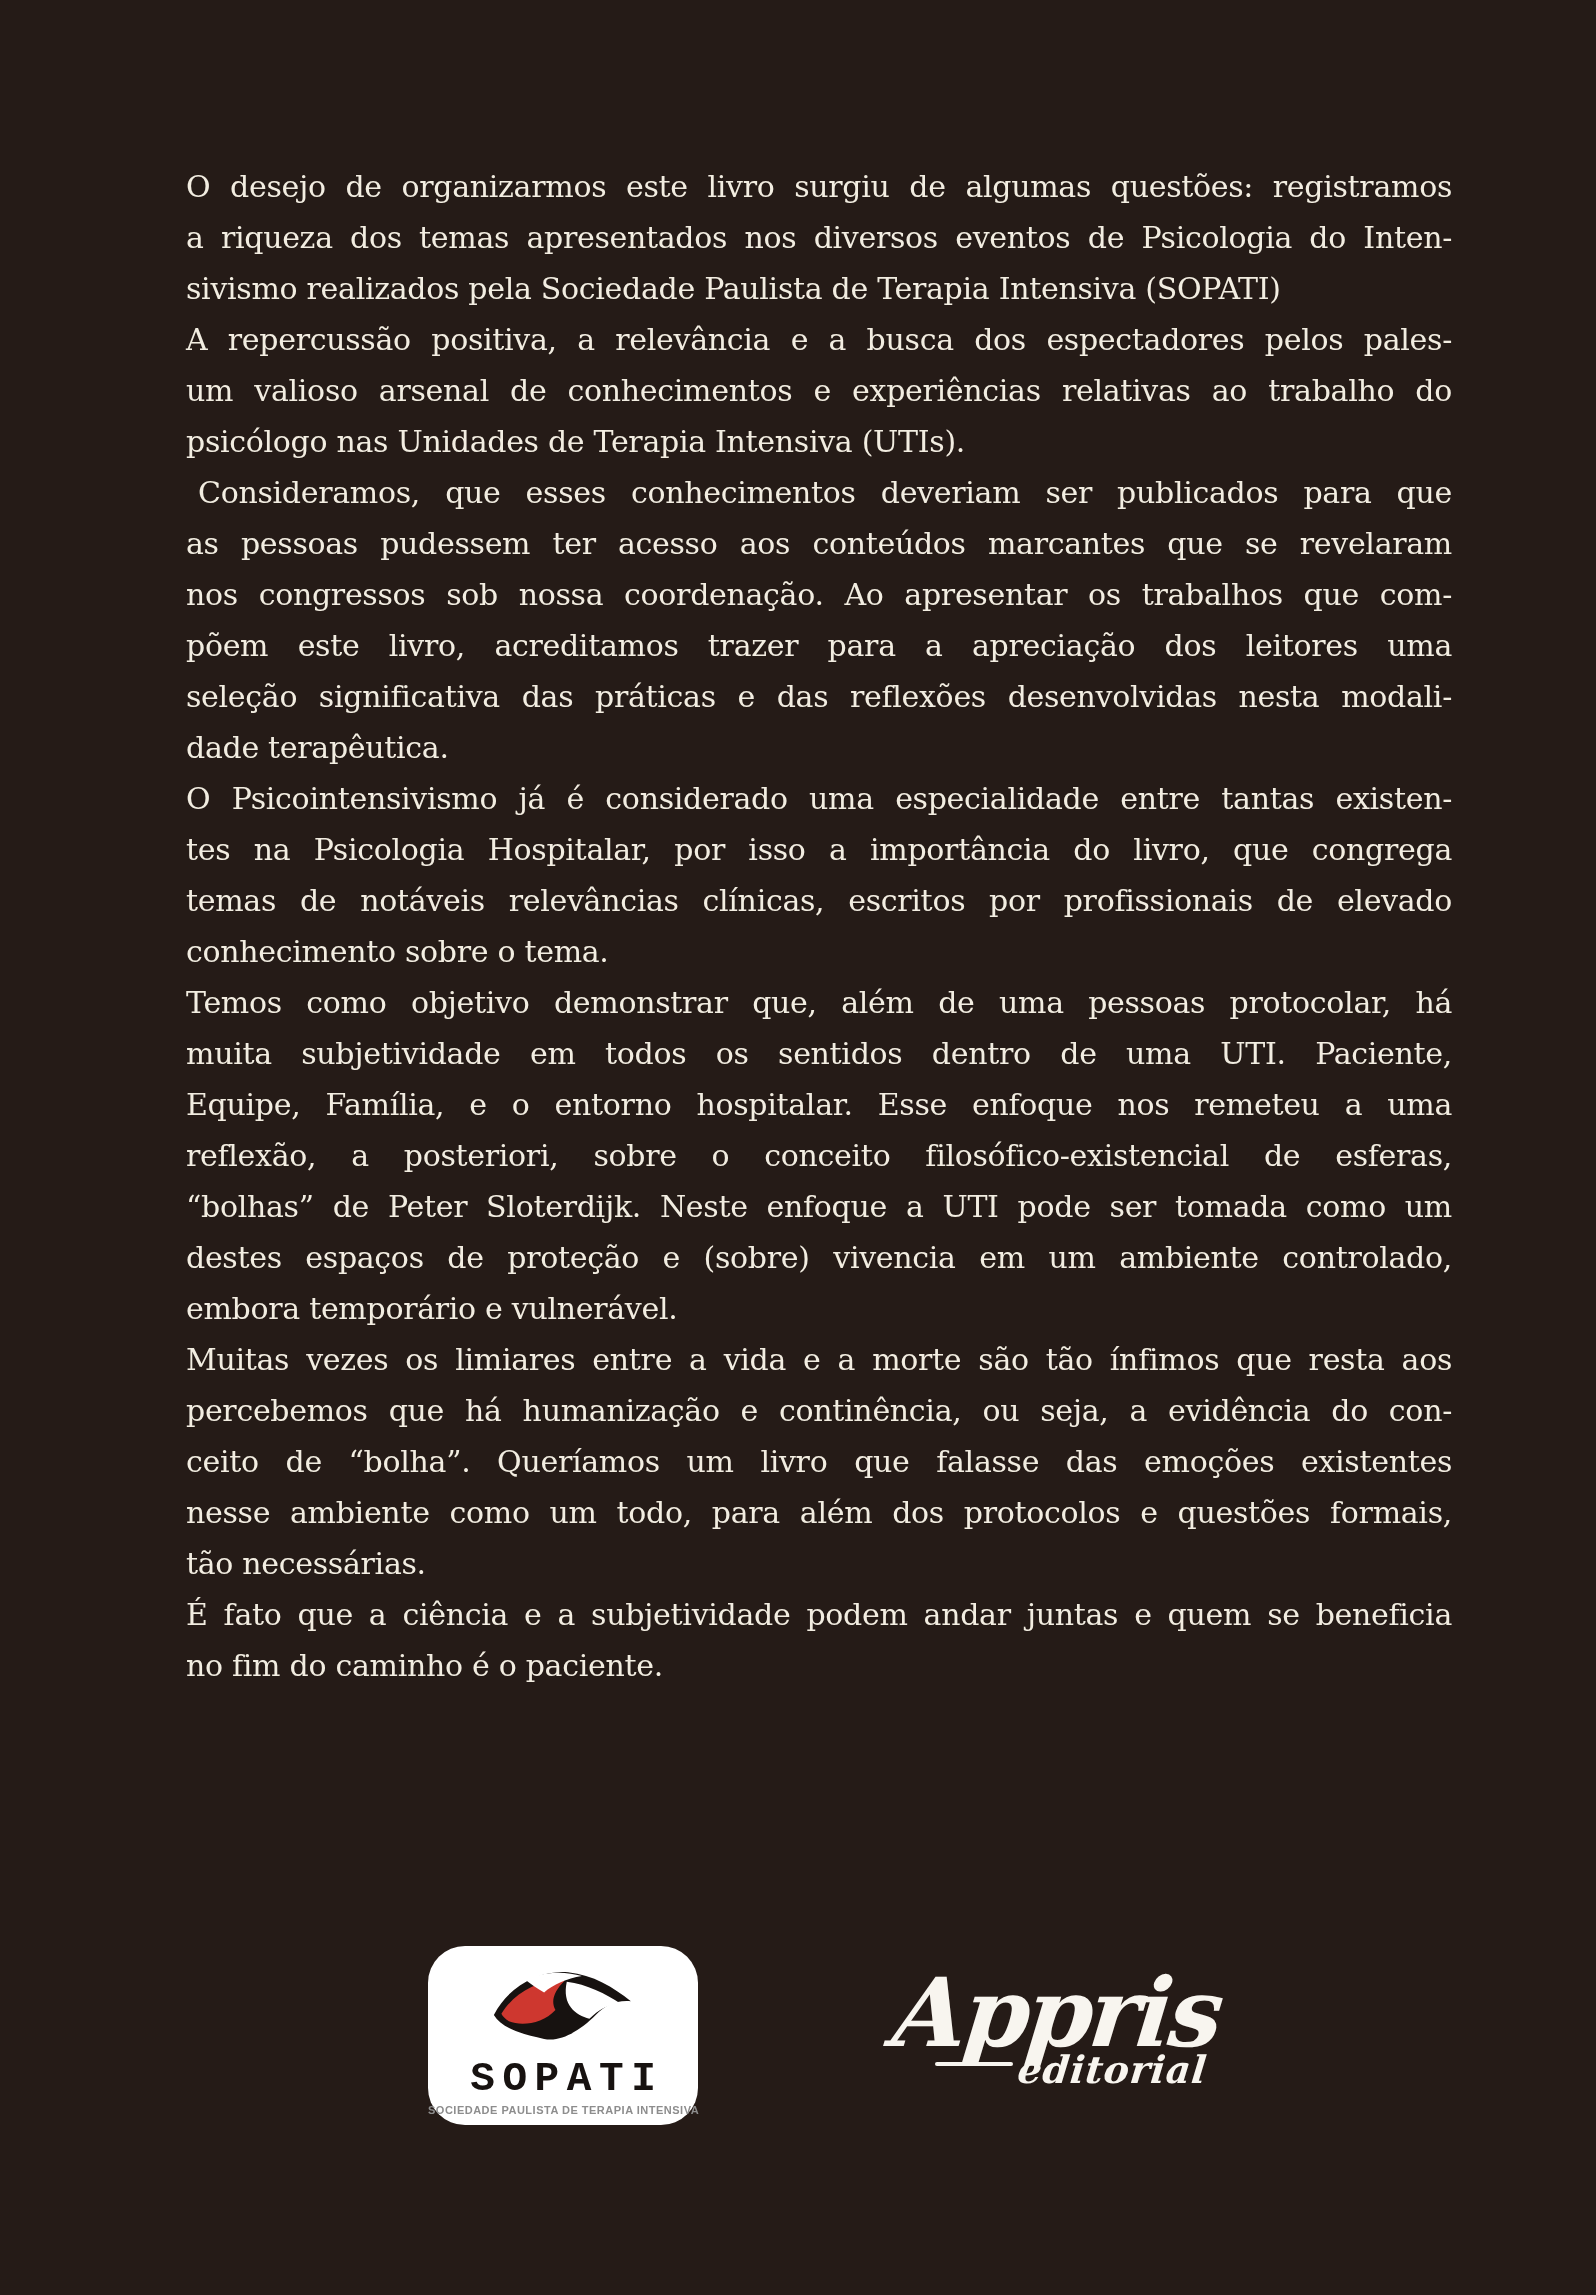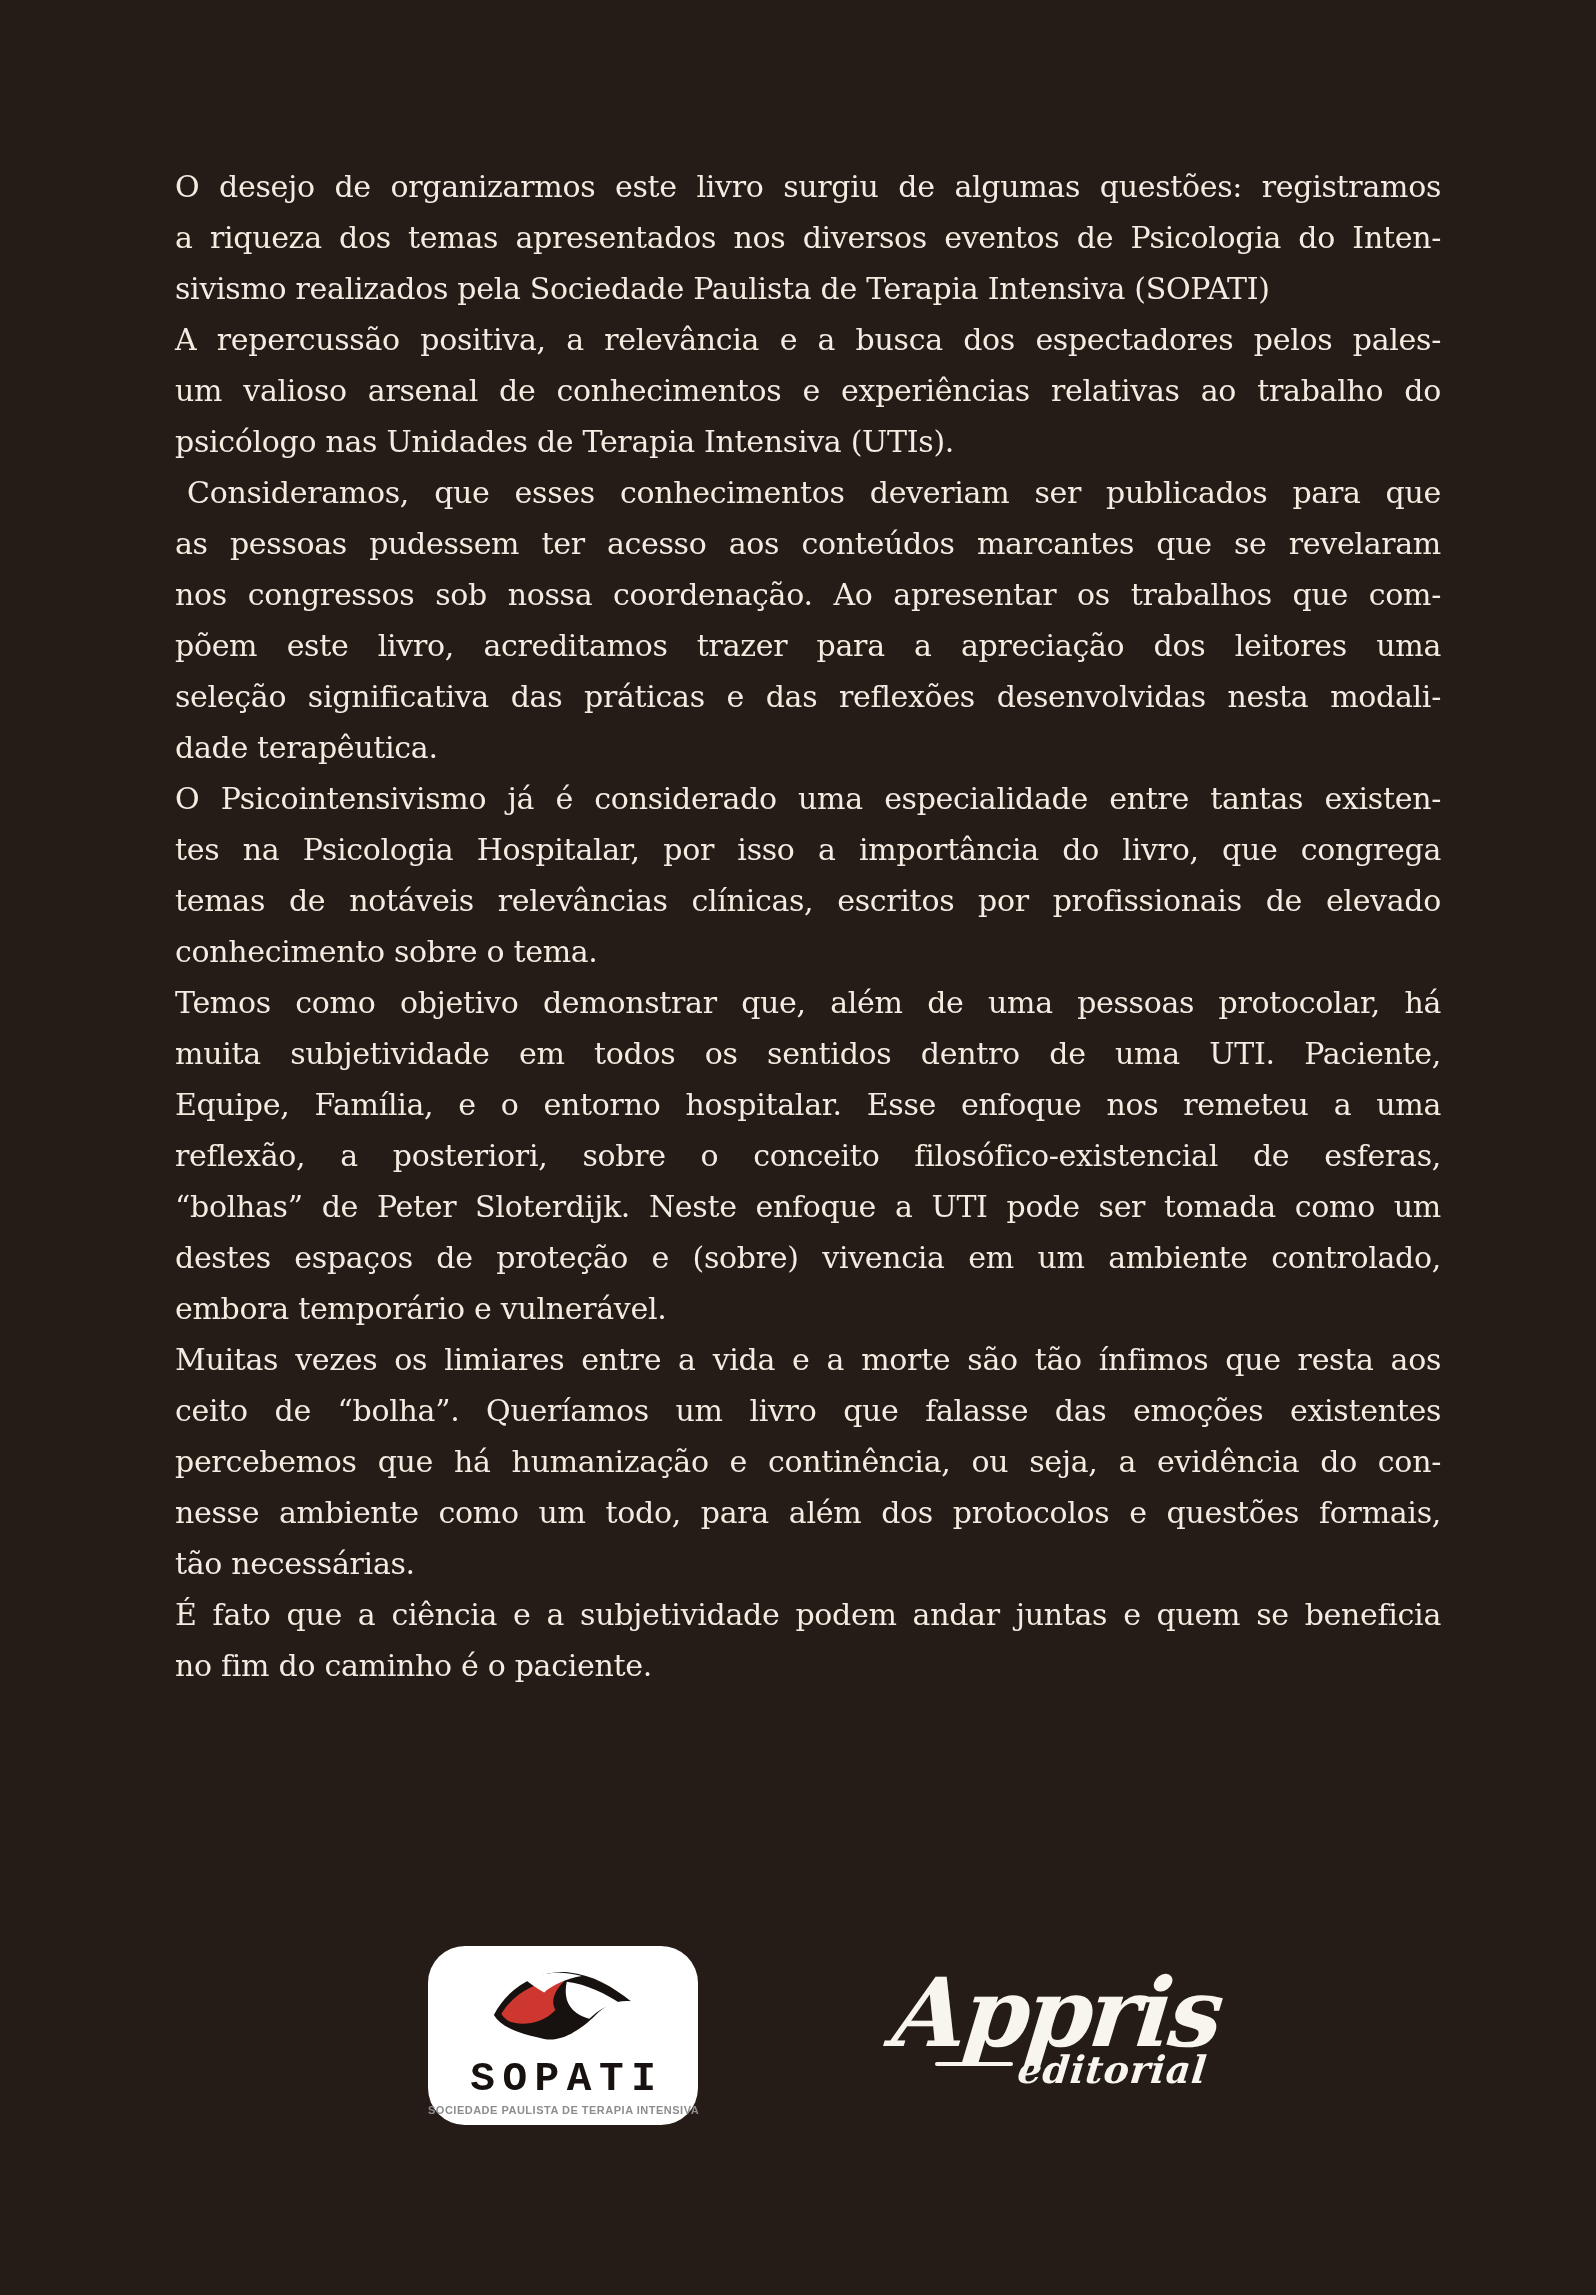--- a/index.html
+++ b/index.html
@@ -7,21 +7,21 @@
     position: relative;
     width: 1597px;
     height: 2295px;
     background: #251b17;
     overflow: hidden;
     font-family: "DejaVu Serif", serif;
   }
   
   .text-block {
     position: absolute;
-    left: 175px;
+    left: 186px;
     top: 161px;
     width: 1266px;
     color: #f2ede1;
     font-size: 30px;
     line-height: 51px;
     letter-spacing: -0.3px;
   }
   .text-block .line {
     text-align: justify;
     text-align-last: justify;
@@ -129,22 +129,22 @@
       <div class="line">temas de notáveis relevâncias clínicas, escritos por profissionais de elevado</div>
       <div class="line last">conhecimento sobre o tema.</div>
       <div class="line">Temos como objetivo demonstrar que, além de uma pessoas protocolar, há</div>
       <div class="line">muita subjetividade em todos os sentidos dentro de uma UTI. Paciente,</div>
       <div class="line">Equipe, Família, e o entorno hospitalar. Esse enfoque nos remeteu a  uma</div>
       <div class="line">reflexão,  a posteriori, sobre o conceito filosófico-existencial de esferas,</div>
       <div class="line">“bolhas” de Peter Sloterdijk. Neste enfoque a UTI pode ser tomada como um</div>
       <div class="line">destes espaços de proteção e (sobre) vivencia em um ambiente controlado,</div>
       <div class="line last">embora temporário e vulnerável.</div>
       <div class="line">Muitas vezes os limiares entre a vida e a morte são tão ínfimos que resta aos</div>
+      <div class="line">percebemos que há humanização e continência, ou seja, a evidência do  con-</div>
       <div class="line">ceito de “bolha”. Queríamos um livro que falasse das emoções existentes</div>
-      <div class="line">percebemos que há humanização e continência, ou seja, a evidência do  con-</div>
       <div class="line">nesse ambiente como um todo, para além dos protocolos e questões formais,</div>
       <div class="line last">tão necessárias.</div>
       <div class="line">É fato que a ciência e a subjetividade podem andar juntas e quem se beneficia</div>
       <div class="line last">no fim do caminho é o paciente.</div>
     </div>
 
   <div class="sopati-box">
     <svg class="sopati-mark" viewBox="0 0 240 140" xmlns="http://www.w3.org/2000/svg" aria-hidden="true">
 
       <path d="M10,78 C34,30 86,6 128,10 C168,14 200,34 228,56

